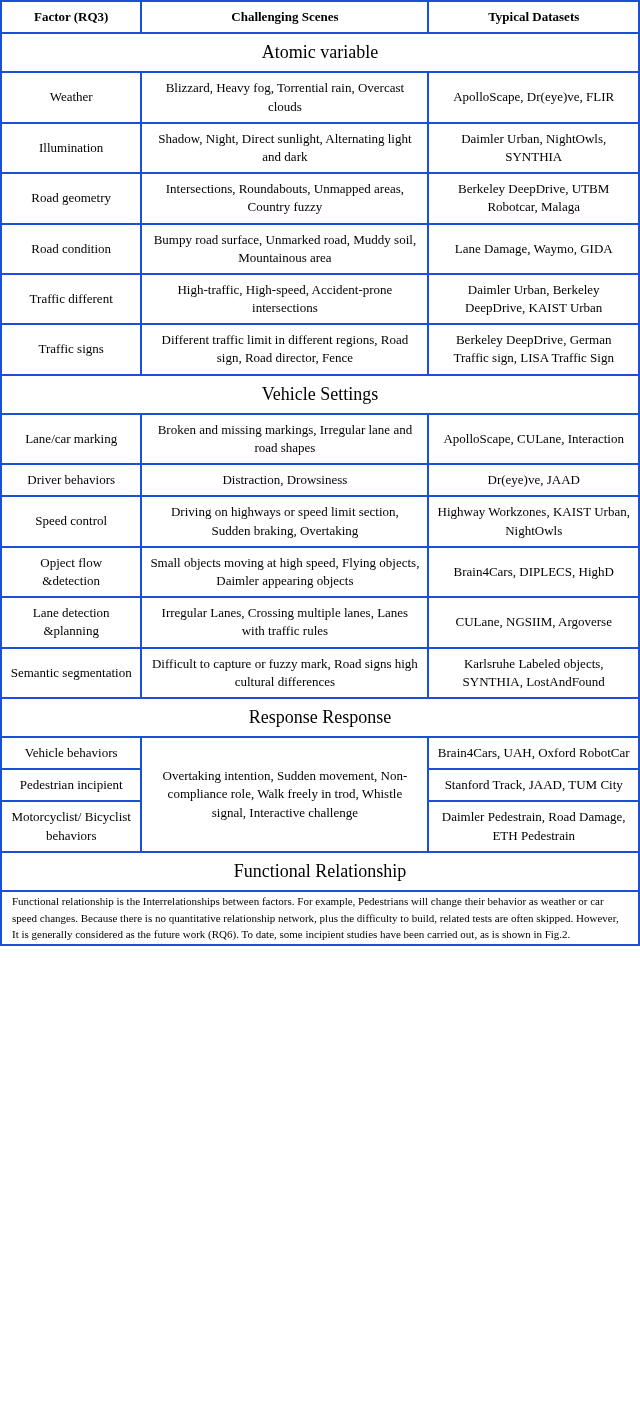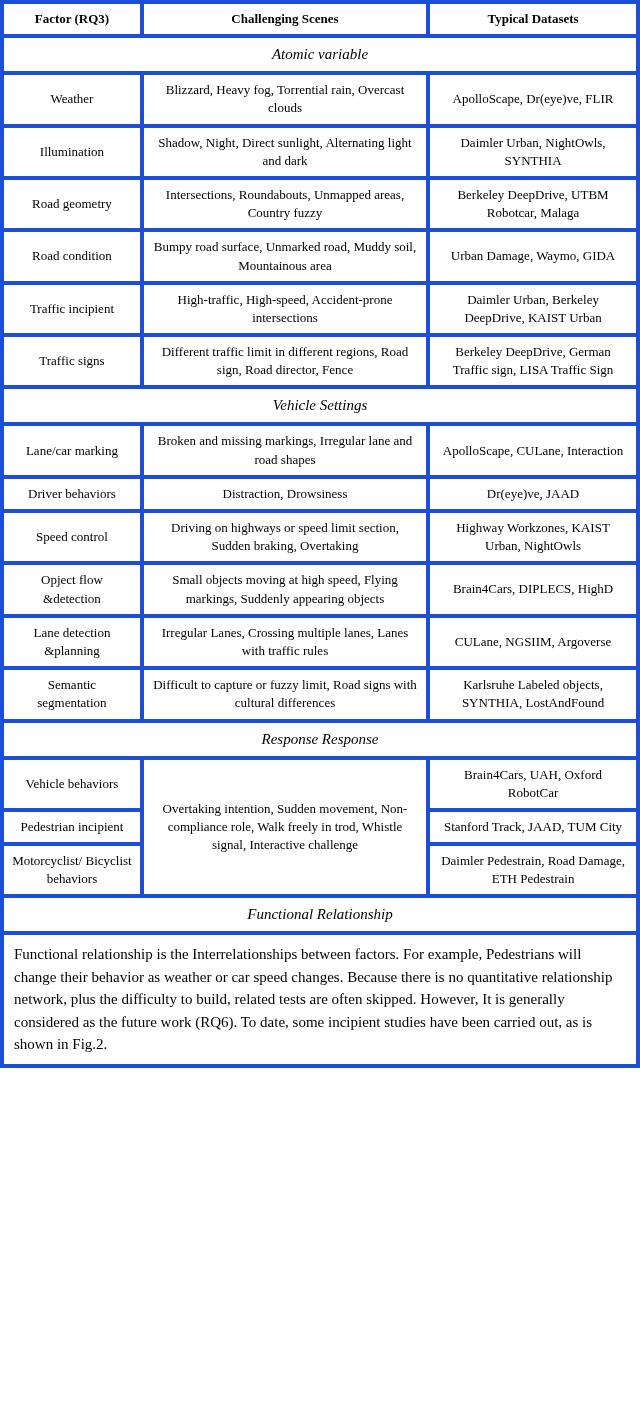--- a/index.html
+++ b/index.html
@@ -8,45 +8,44 @@
       font-size: 13px;
       background: #fff;
       color: #000;
       width: 640px;
     }
     table {
       width: 640px;
       border-collapse: collapse;
     }
     td, th {
-      border: 4px solid #1d4ed8;
+      border: 2px solid #1d4ed8;
       padding: 6px 8px;
       vertical-align: middle;
       text-align: center;
       line-height: 1.4;
     }
     .header-row th {
       font-weight: bold;
       font-size: 13px;
     }
     .section-header td {
       text-align: center;
-      font-style: italic;
       font-weight: normal;
-      font-size: 15px;
+      font-size: 18px;
       background: #fff;
     }
     .col-factor { width: 22%; }
     .col-scenes { width: 45%; }
     .col-datasets { width: 33%; }
     .footer-cell {
       text-align: left;
-      padding: 8px 10px;
+      padding: 1px 10px;
       line-height: 1.5;
-      font-size: 15px;
+      font-size: 11px;
     }
   </style>
 </head>
 <body>
 
 <table>
   <thead>
     <tr class="header-row">
       <th class="col-factor">Factor (RQ3)</th>
       <th class="col-scenes">Challenging Scenes</th>
@@ -68,24 +67,24 @@
         <td class="col-datasets">Daimler Urban, NightOwls, SYNTHIA</td>
       </tr>
       <tr>
         <td class="col-factor">Road geometry</td>
         <td class="col-scenes">Intersections, Roundabouts, Unmapped areas, Country fuzzy</td>
         <td class="col-datasets">Berkeley DeepDrive, UTBM Robotcar, Malaga</td>
       </tr>
       <tr>
         <td class="col-factor">Road condition</td>
         <td class="col-scenes">Bumpy road surface, Unmarked road, Muddy soil, Mountainous area</td>
-        <td class="col-datasets">Urban Damage, Waymo, GIDA</td>
+        <td class="col-datasets">Lane Damage, Waymo, GIDA</td>
       </tr>
       <tr>
-        <td class="col-factor">Traffic incipient</td>
+        <td class="col-factor">Traffic different</td>
         <td class="col-scenes">High-traffic, High-speed, Accident-prone intersections</td>
         <td class="col-datasets">Daimler Urban, Berkeley DeepDrive, KAIST Urban</td>
       </tr>
       <tr>
         <td class="col-factor">Traffic signs</td>
         <td class="col-scenes">Different traffic limit in different regions, Road sign, Road director, Fence</td>
         <td class="col-datasets">Berkeley DeepDrive, German Traffic sign, LISA Traffic Sign</td>
       </tr>
       <tr class="section-header">
         <td colspan="3">Vehicle Settings</td>
@@ -100,31 +99,31 @@
         <td class="col-scenes">Distraction, Drowsiness</td>
         <td class="col-datasets">Dr(eye)ve, JAAD</td>
       </tr>
       <tr>
         <td class="col-factor">Speed control</td>
         <td class="col-scenes">Driving on highways or speed limit section, Sudden braking, Overtaking</td>
         <td class="col-datasets">Highway Workzones, KAIST Urban, NightOwls</td>
       </tr>
       <tr>
         <td class="col-factor">Opject flow &amp;detection</td>
-        <td class="col-scenes">Small objects moving at high speed, Flying markings, Suddenly appearing objects</td>
+        <td class="col-scenes">Small objects moving at high speed, Flying objects, Daimler appearing objects</td>
         <td class="col-datasets">Brain4Cars, DIPLECS, HighD</td>
       </tr>
       <tr>
         <td class="col-factor">Lane detection &amp;planning</td>
         <td class="col-scenes">Irregular Lanes, Crossing multiple lanes, Lanes with traffic rules</td>
         <td class="col-datasets">CULane, NGSIIM, Argoverse</td>
       </tr>
       <tr>
         <td class="col-factor">Semantic segmentation</td>
-        <td class="col-scenes">Difficult to capture or fuzzy limit, Road signs with cultural differences</td>
+        <td class="col-scenes">Difficult to capture or fuzzy mark, Road signs high cultural differences</td>
         <td class="col-datasets">Karlsruhe Labeled objects, SYNTHIA, LostAndFound</td>
       </tr>
       <tr class="section-header">
         <td colspan="3">Response Response</td>
       </tr>
       <tr>
         <td>Vehicle behaviors</td>
         <td rowspan="3">Overtaking intention, Sudden movement, Non-compliance role, Walk freely in trod, Whistle signal, Interactive challenge</td>
         <td>Brain4Cars, UAH, Oxford RobotCar</td>
       </tr>

